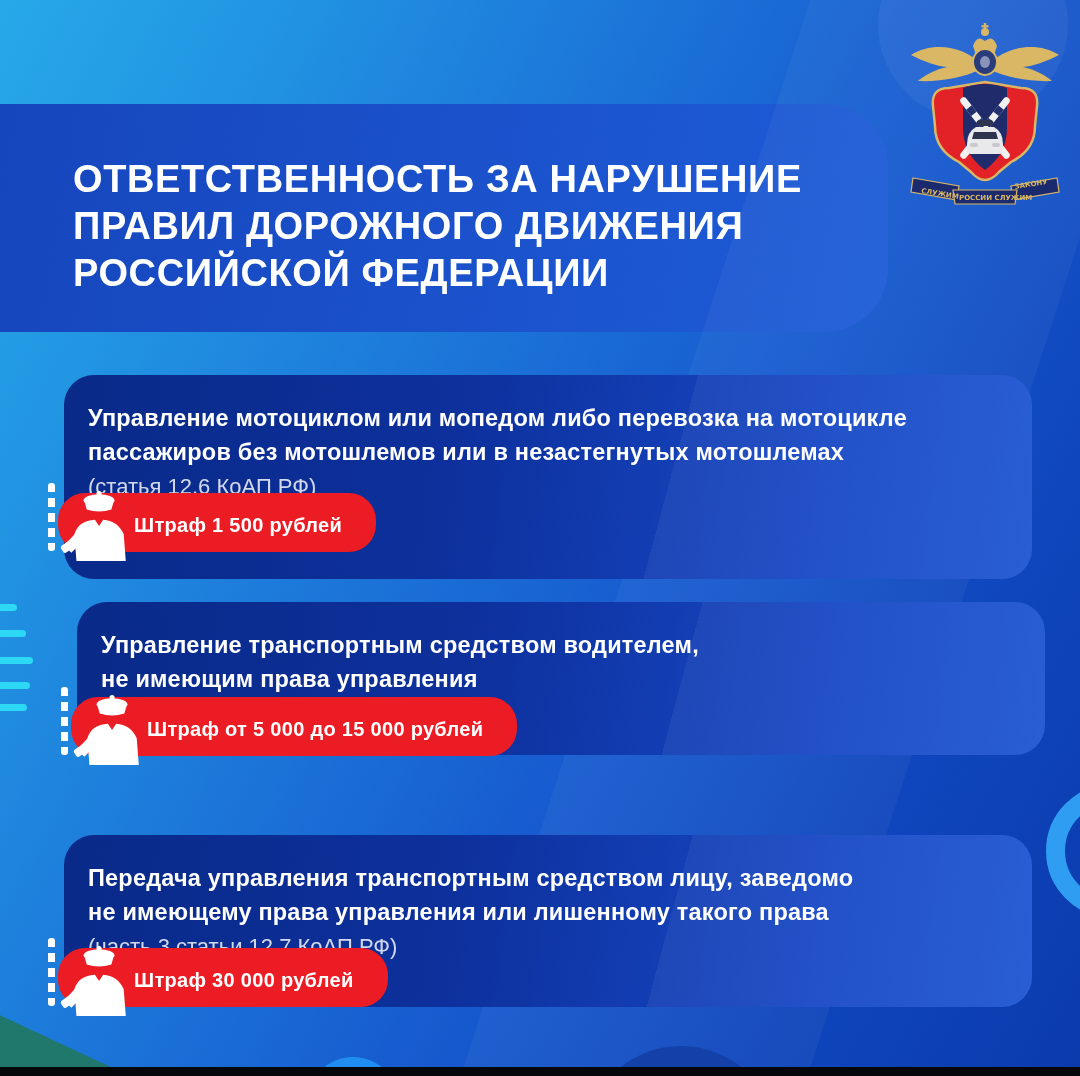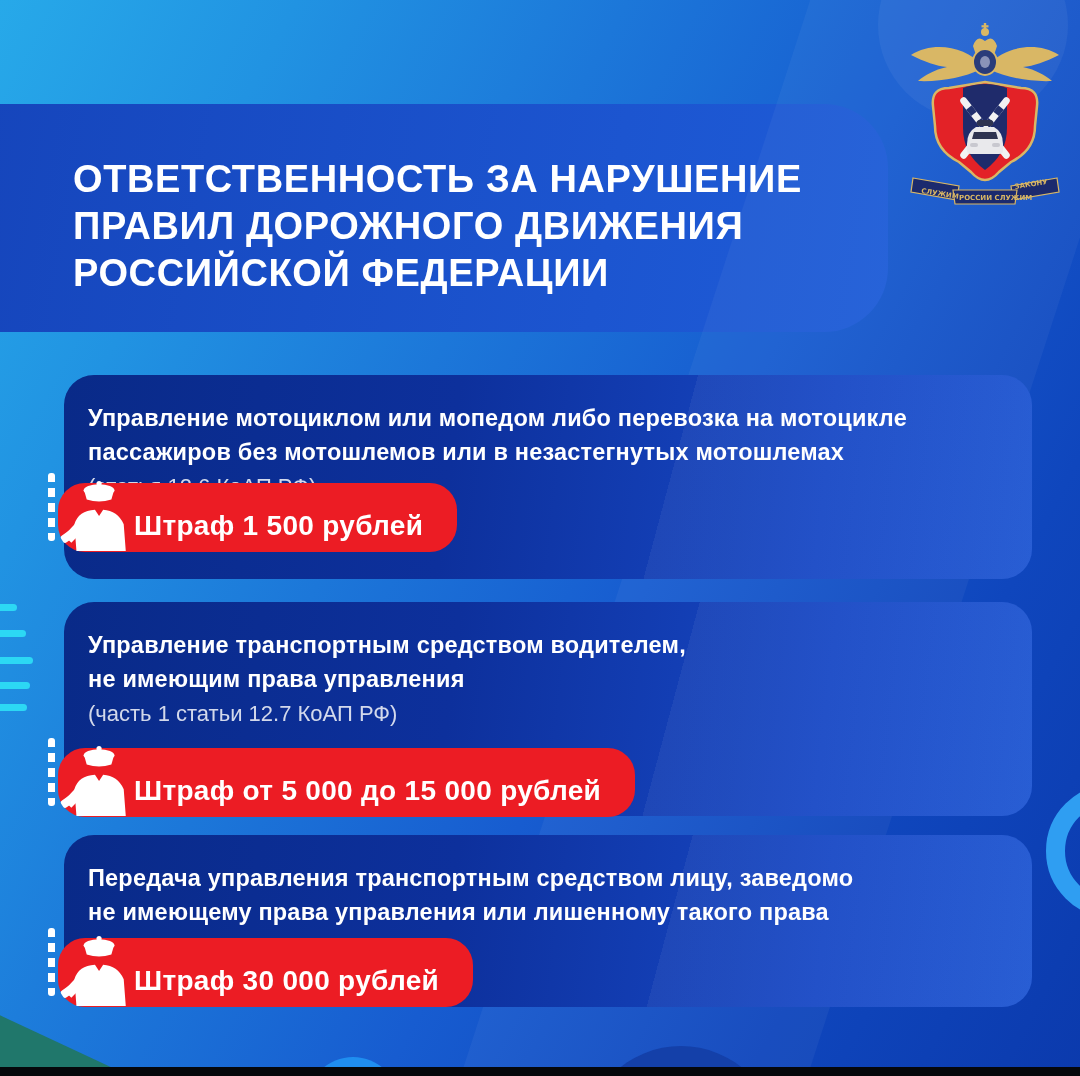--- a/index.html
+++ b/index.html
@@ -41,30 +41,30 @@
 
   
   .emblem{position:absolute;left:897px;top:20px;width:176px;height:190px;z-index:10;}
 
   
   .card{position:absolute;left:64px;width:968px;z-index:10;border-radius:30px;
     background:linear-gradient(97deg,#092a88 0%,#0d309c 40%,#1748c5 78%,#1d55d2 100%);}
   .card::after{content:'';position:absolute;inset:0;border-radius:inherit;pointer-events:none;
     background:linear-gradient(105deg,transparent 62%,rgba(255,255,255,0.05) 62%);}
   .card1{top:375px;height:204px;}
-  .card2{top:602px;height:214px;}
+  .card2{top:602px;height:153px;margin-left:13px;}
   .card3{top:835px;height:172px;}
   .card-inner{padding:26px 30px 0 24px;}
   .card-text{font-size:23.5px;line-height:34px;font-weight:700;letter-spacing:.2px;white-space:pre-line;margin:0;}
   .card-article{font-size:22px;line-height:30px;font-weight:400;color:rgba(255,255,255,0.82);margin-top:3px;}
 
   
   .fine{position:absolute;display:inline-flex;align-items:center;z-index:12;
-    height:53px;background:#ec1c24;border-radius:27px;padding:16px 34px 0 76px;
-    font-size:28px;font-weight:700;letter-spacing:.3px;white-space:nowrap;}
+    height:53px;background:#ec1c24;border-radius:27px;padding:6px 34px 0 76px;
+    font-size:20px;font-weight:700;letter-spacing:.3px;white-space:nowrap;}
   .f1{left:-6px;bottom:27px;}
   .f2{left:-6px;bottom:-1px;}
   .f3{left:-6px;bottom:0;}
   .officer{position:absolute;left:2px;top:-7px;width:74px;height:80px;overflow:visible;}
   .baton{position:absolute;left:-10px;top:-10px;width:7px;height:68px;border-radius:3px;
     background:repeating-linear-gradient(to bottom,#fff 0 9px,transparent 9px 15px);}
 </style>
 </head>
 <body>
 

